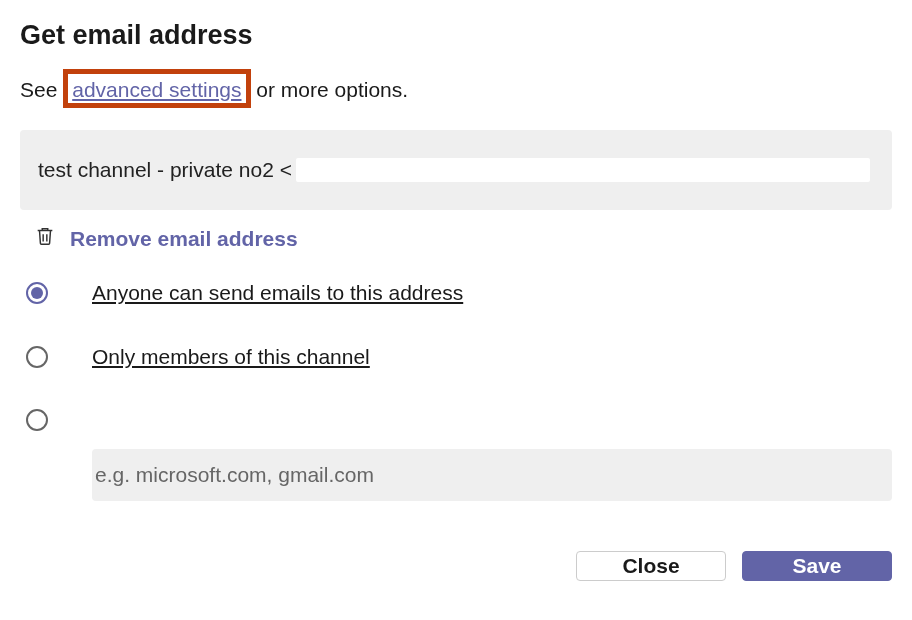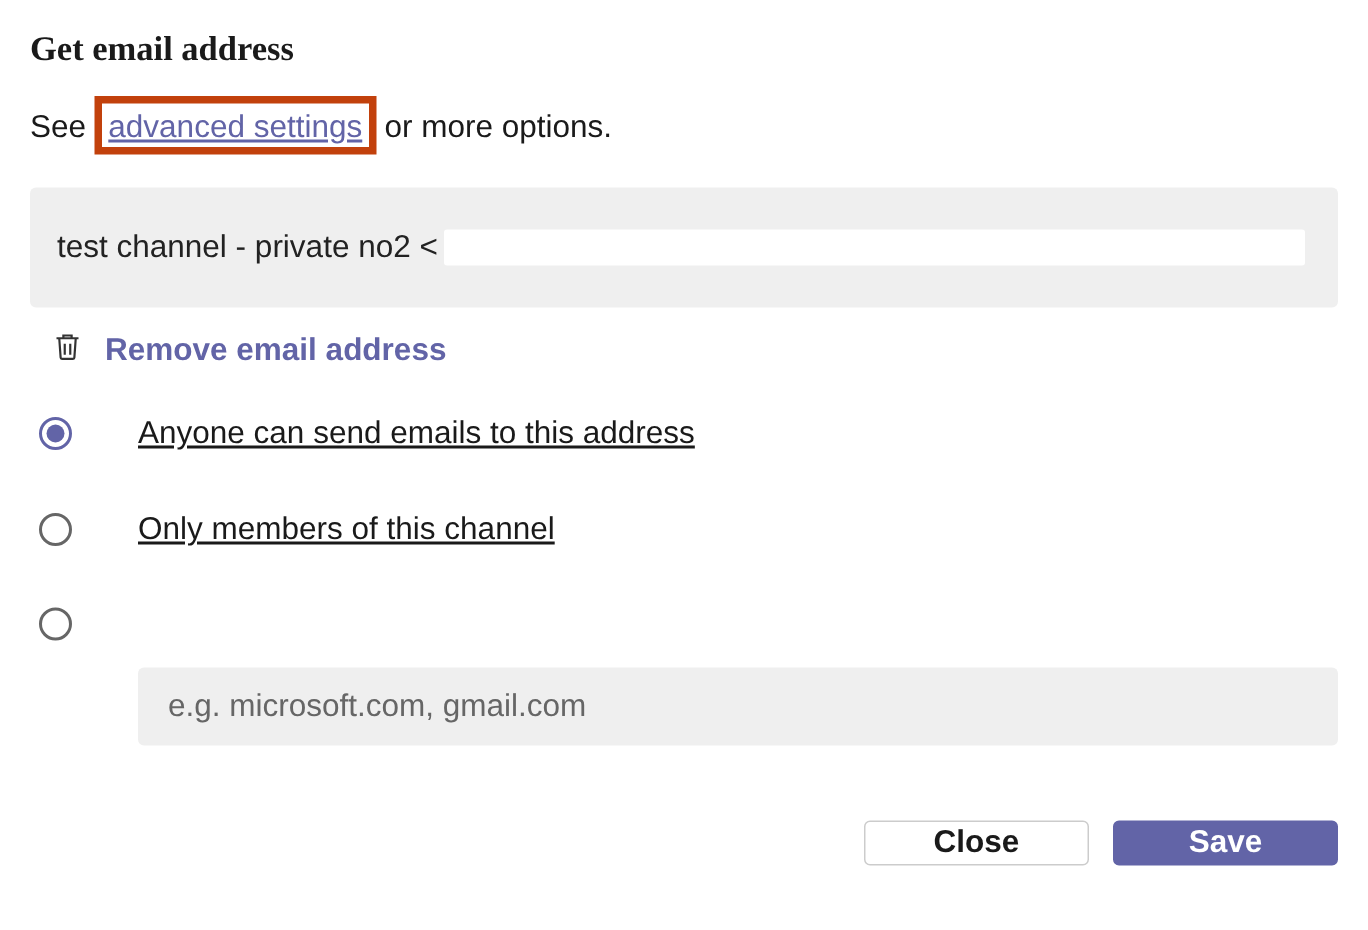--- a/index.html
+++ b/index.html
@@ -9,23 +9,22 @@
       margin: 0;
       padding: 20px;
       font-family: -apple-system, BlinkMacSystemFont, "Segoe UI", sans-serif;
       font-size: 21px;
       color: #1a1a1a;
       background: #fff;
       width: 912px;
     }
     .title {
       font-weight: 700;
-      font-size: 23px;
+      font-size: 27px;
       margin: 0 0 18px 0;
-      font-family: Liberation Serif, serif;
     }
     .subtitle {
       font-size: 21px;
       margin-bottom: 22px;
       color: #1a1a1a;
     }
     .link {
       color: #6264A7;
       text-decoration: underline;
     }
@@ -112,21 +111,21 @@
     }
     .domains-input-wrap {
       margin-left: 72px;
       margin-bottom: 50px;
     }
     .domains-input {
       width: 100%;
       background: #efefef;
       border: none;
       border-radius: 4px;
-      padding: 14px 20px;
+      padding: 14px 3px;
       font-size: 21px;
       color: #222;
       font-family: inherit;
     }
     .domains-input::placeholder {
       color: #666;
     }
     .button-row {
       display: flex;
       justify-content: flex-end;

